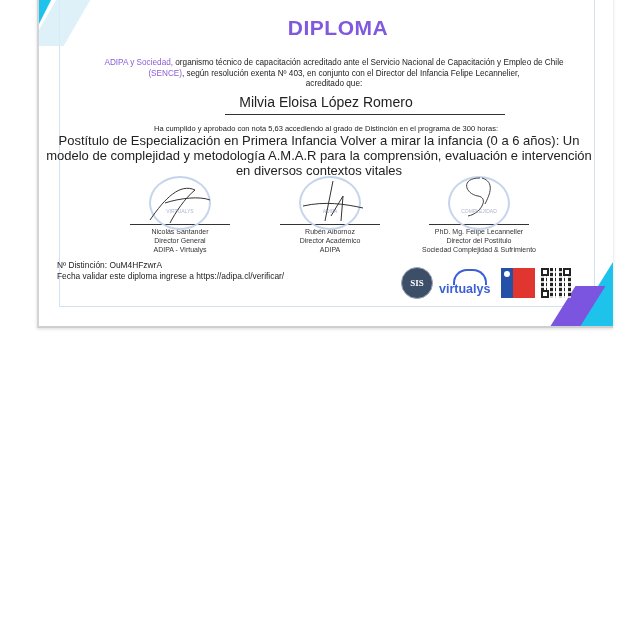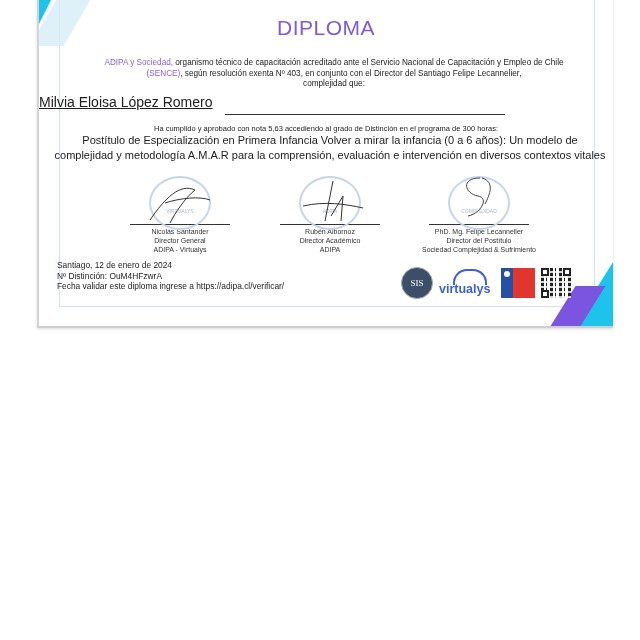--- a/index.html
+++ b/index.html
@@ -4,36 +4,36 @@
 <style>
   html, body { margin:0; padding:0; }
   body { width:640px; height:640px; background:#ffffff; position:relative; overflow:hidden; font-family:"Liberation Sans", sans-serif; color:#222; }
   .sheet { position:absolute; left:37px; top:-4px; width:574px; height:330px; background:#fff; border-left:2px solid #d4d4d4; border-bottom:2px solid #cfcfcf; box-shadow:0 1px 3px rgba(0,0,0,0.15); overflow:hidden; }
   .inner-frame { position:absolute; left:20px; top:0; width:534px; height:310px; border:1px solid #cfe3f3; border-top:none; }
   .deco-tl-cyan { position:absolute; left:0; top:0; width:0; height:0; border-top:28px solid #1ec3ec; border-right:14px solid transparent; }
   .deco-tl-light { position:absolute; left:8px; top:-10px; width:34px; height:60px; background:#d6eef8; transform:skewX(-30deg); opacity:0.8; }
   .deco-tl-light2 { position:absolute; left:-4px; top:-10px; width:12px; height:45px; background:#e5f4fb; transform:skewX(-30deg); }
   .deco-br-cyan { position:absolute; right:0; bottom:0; width:0; height:0; border-bottom:64px solid #1ec3ec; border-left:40px solid transparent; }
   .deco-br-purple { position:absolute; right:20px; bottom:0; width:30px; height:40px; background:#7b55e0; transform:skewX(-32deg); }
-  .title { position:absolute; left:0; width:100%; top:20px; text-align:center; font-size:21px; font-weight:normal; color:#7f59de; letter-spacing:0.5px; }
+  .title { position:absolute; left:0; width:100%; top:20px; text-align:center; font-size:21px; font-weight:bold; color:#7f59de; letter-spacing:0.5px;padding-left:12px; }
   .intro { position:absolute; left:55px; width:480px; top:62px; text-align:center; font-size:8.2px; line-height:10.5px; color:#222; }
   .intro .hl { color:#8a5fd8; }
-  .name { position:absolute; left:0; width:100%; top:98px; text-align:left; font-size:14px; color:#222;text-decoration:underline; }
+  .name { position:absolute; left:0; width:100%; top:98px; text-align:center; font-size:14px; color:#222; }
   .name-line { position:absolute; left:186px; width:280px; top:118px; height:1px; background:#333; }
   .grade { position:absolute; left:0; width:100%; top:128px; text-align:center; font-size:7.5px; color:#222; }
-  .program { position:absolute; left:14px; width:554px; top:137px; text-align:center; font-size:11px; line-height:15px; color:#222; }
+  .program { position:absolute; left:3px; width:554px; top:137px; text-align:center; font-size:13px; line-height:15px; color:#222; }
   .sig { position:absolute; top:180px; width:150px; text-align:center; }
   .sig .seal { position:relative; margin:0 auto; width:58px; height:50px; border:2px solid #c6d5ec; border-radius:50%; }
   .sig .seal-text { position:absolute; left:0; width:100%; top:30px; font-size:5px; color:#aab8d2; text-align:center; }
   .sig svg { position:absolute; left:30px; top:-2px; }
   .sig .line { margin:0 auto; width:100px; height:1px; background:#333; margin-top:-6px; }
   .sig .lbl { font-size:7px; line-height:8.8px; color:#333; margin-top:3px; }
   .footer { position:absolute; left:18px; top:264px; font-size:8.4px; line-height:10.5px; color:#222; }
   .logos { position:absolute; left:362px; top:270px; height:34px; display:flex; align-items:center; gap:6px; }
-  .logo-sis { width:30px; height:30px; border-radius:50%; background:#3d4f68; border:1px solid #9aa7b8; color:#fff; font-family:"Liberation Serif", serif; font-size:9px; display:flex; align-items:center; justify-content:center; }
+  .logo-sis { width:30px; height:30px; border-radius:50%; background:#3d4f68; border:1px solid #9aa7b8; color:#fff; font-family:"Liberation Serif", serif; font-size:9px; display:flex; align-items:center; justify-content:center;font-weight:bold; }
   .logo-virtualys { position:relative; width:56px; height:30px; }
   .logo-virtualys .cloud { position:absolute; left:14px; top:1px; width:30px; height:14px; border:2px solid #3a5fd8; border-bottom:none; border-radius:14px 14px 0 0; }
   .logo-virtualys .txt { position:absolute; left:0; bottom:2px; font-size:12.5px; font-weight:bold; color:#3a5fd8; }
   .logo-chile { width:34px; height:30px; display:flex; }
   .logo-chile .blue { width:12px; background:#2450a8; position:relative; }
   .logo-chile .blue::after { content:""; position:absolute; left:3px; top:3px; width:6px; height:6px; background:#fff; border-radius:50%; }
   .logo-chile .red { flex:1; background:#e0362f; }
   .qr { width:30px; height:30px; background:
       repeating-linear-gradient(90deg, #222 0 3px, #fff 3px 5px, #222 5px 6px, #fff 6px 9px),
       #fff; position:relative; }
@@ -48,22 +48,22 @@
   <div class="deco-tl-light2"></div>
   <div class="deco-tl-light"></div>
   <div class="deco-tl-cyan"></div>
 
   <div class="deco-br-cyan"></div>
   <div class="deco-br-purple"></div>
 
   <div class="title">DIPLOMA</div>
 
   <div class="intro">
-    <span class="hl">ADIPA y Sociedad,</span><span> organismo técnico de capacitación acreditado ante el Servicio Nacional de Capacitación y Empleo de Chile </span><span class="hl">(SENCE)</span><span>, según resolución exenta Nº 403, en conjunto con el Director del Santiago Felipe Lecannelier,</span><br>
-    <span>complejidad que:</span>
+    <span class="hl">ADIPA y Sociedad,</span><span> organismo técnico de capacitación acreditado ante el Servicio Nacional de Capacitación y Empleo de Chile </span><span class="hl">(SENCE)</span><span>, según resolución exenta Nº 403, en conjunto con el Director del Infancia Felipe Lecannelier,</span><br>
+    <span>acreditado que:</span>
   </div>
 
   <div class="name">Milvia Eloisa López Romero</div>
   <div class="name-line"></div>
 
   <div class="grade">Ha cumplido y aprobado con nota  5,63 accediendo al grado de Distinción en el programa de 300 horas:</div>
 
   <div class="program">Postítulo de Especialización en Primera Infancia Volver a mirar la infancia (0 a 6 años): Un modelo de complejidad y metodología A.M.A.R para la comprensión, evaluación e intervención en diversos contextos vitales</div>
 
   <div class="sig" style="left:66px;">
@@ -105,21 +105,20 @@
       </svg>
     <div class="line"></div>
     <div class="lbl">
       <div>PhD. Mg. Felipe Lecanneller</div>
       <div>Director del Postítulo</div>
       <div>Sociedad Complejidad &amp; Sufrimiento</div>
     </div>
   </div>
 
   <div class="footer">
-    <div>Santiago, 12 de enero de 2024</div>
     <div>Nº Distinción: OuM4HFzwrA</div>
     <div>Fecha validar este diploma ingrese a https://adipa.cl/verificar/</div>
   </div>
 
   <div class="logos">
     <div class="logo-sis">SIS</div>
     <div class="logo-virtualys">
       <div class="cloud"></div>
       <div class="txt">virtualys</div>
     </div>

